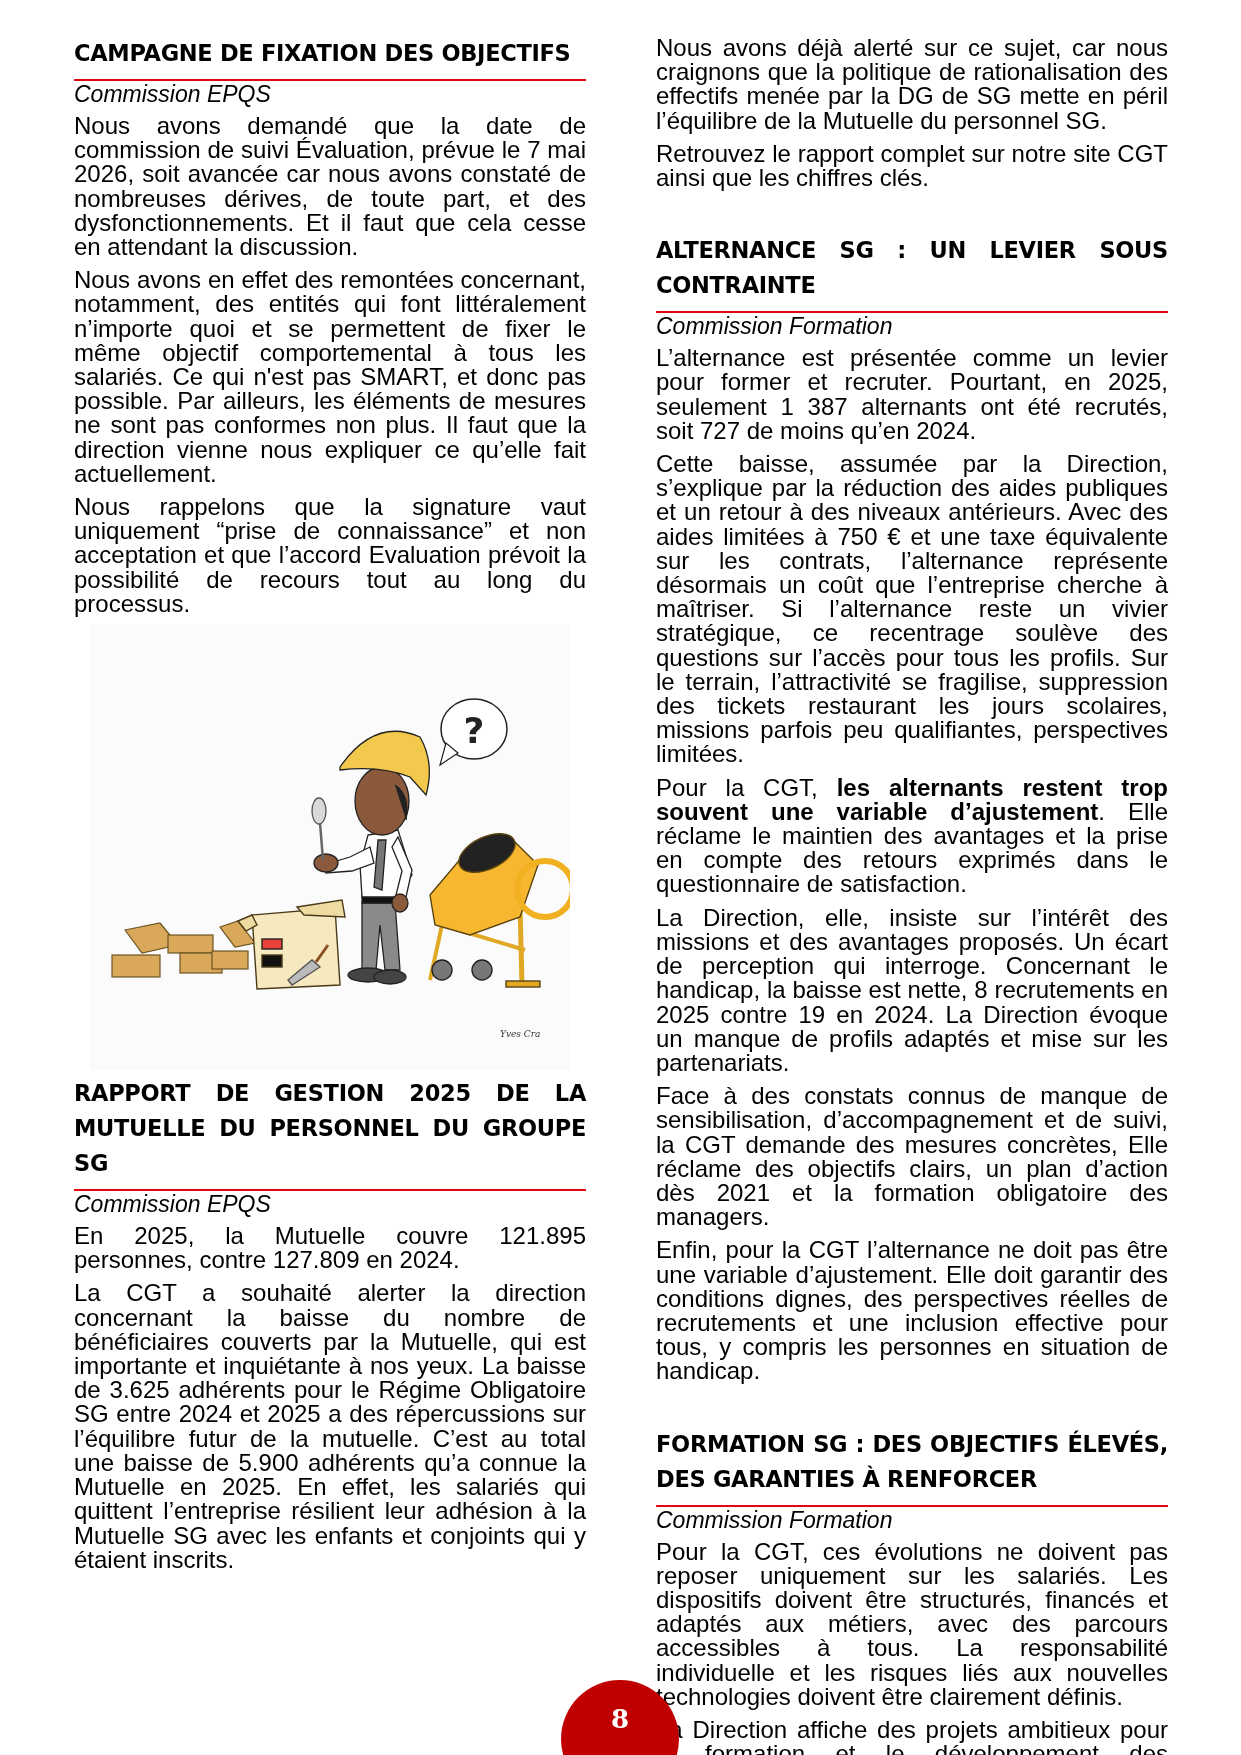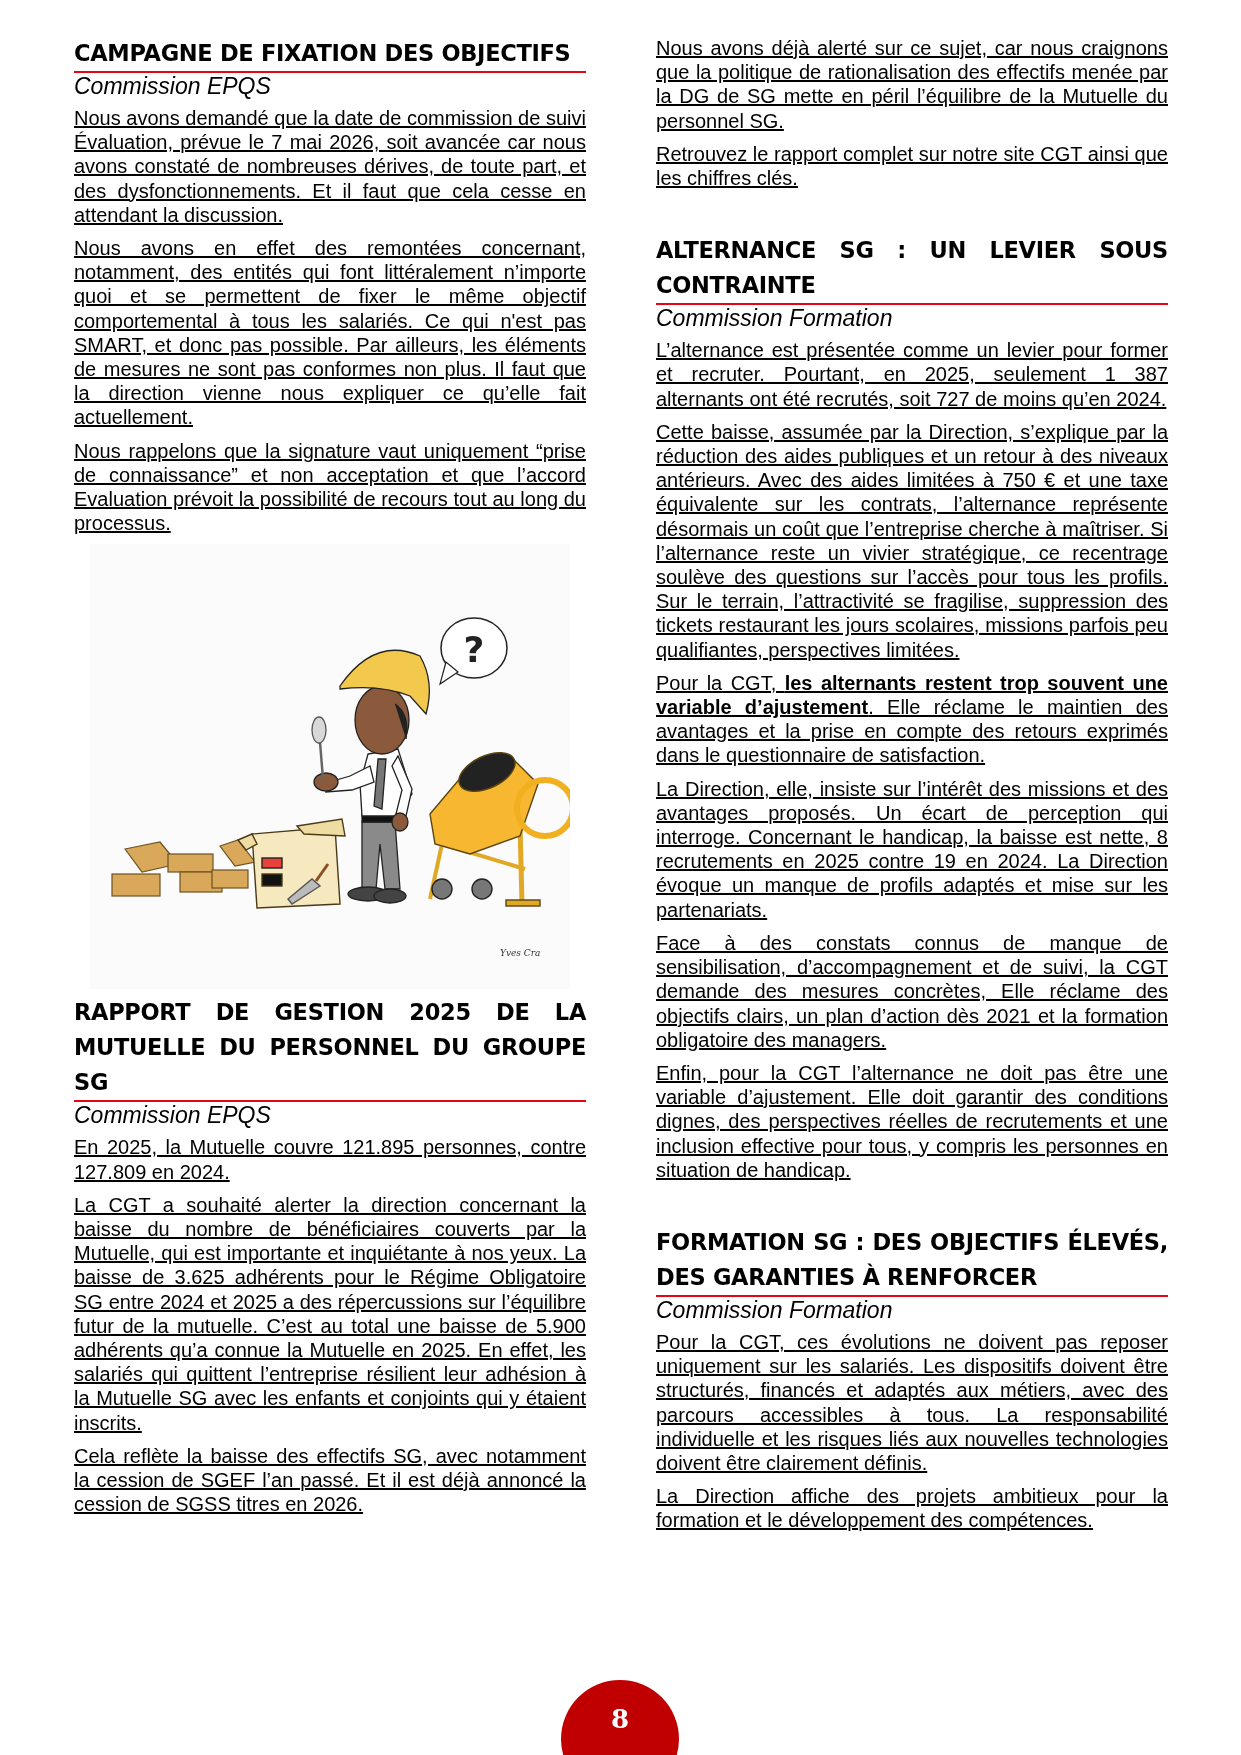--- a/index.html
+++ b/index.html
@@ -12,37 +12,36 @@
 
   .section { margin-bottom: 0; }
   .heading {
     font-family: "DejaVu Sans", sans-serif;
     font-weight: bold;
     font-size: 22.5px;
     line-height: 35px;
     letter-spacing: -0.3px;
     text-align: justify;
     text-align-last: left;
-    padding-bottom: 0;
+    padding-bottom: 8px;
     border-bottom: 2px solid #e30613;
   }
   .commission {
     font-style: italic;
     font-size: 23px;
     line-height: 24px;
     margin-top: 1px;
     margin-bottom: 8px;
   }
   .para {
-    font-size: 20px;
+    font-size: 24px;
     line-height: 24.2px;
     text-align: justify;
     margin-bottom: 9px;
     hyphens: none;
-    text-decoration: underline;
   }
   .para b { font-weight: bold; }
 
   .illustration {
     width: 480px; height: 445px;
     margin: 1px 0 6px 16px;
     background: #fbfbfb;
     position: relative;
   }
 
@@ -144,21 +143,20 @@
       </g>
       <text x="410" y="412" font-family="DejaVu Serif, serif" font-style="italic" font-size="9" fill="#333">Yves Cra</text>
     </svg>
   </div>
 
   <section class="section">
     <h2 class="heading">RAPPORT DE GESTION 2025 DE LA MUTUELLE DU PERSONNEL DU GROUPE SG</h2>
     <div class="commission">Commission EPQS</div>
     <p class="para">En 2025, la Mutuelle couvre 121.895 personnes, contre 127.809 en 2024.</p>
     <p class="para">La CGT a souhaité alerter la direction concernant la baisse du nombre de bénéficiaires couverts par la Mutuelle, qui est importante et inquiétante à nos yeux. La baisse de 3.625 adhérents pour le Régime Obligatoire SG entre 2024 et 2025 a des répercussions sur l’équilibre futur de la mutuelle. C’est au total une baisse de 5.900 adhérents qu’a connue la Mutuelle en 2025. En effet, les salariés qui quittent l’entreprise résilient leur adhésion à la Mutuelle SG avec les enfants et conjoints qui y étaient inscrits.</p>
-    <p class="para">Cela reflète la baisse des effectifs SG, avec notamment la cession de SGEF l’an passé. Et il est déjà annoncé la cession de SGSS titres en 2026.</p>
   </section>
 </div>
 
 <div class="col col-right">
 
   <section class="section">
     <p class="para">Nous avons déjà alerté sur ce sujet, car nous craignons que la politique de rationalisation des effectifs menée par la DG de SG mette en péril l’équilibre de la Mutuelle du personnel SG.</p>
     <p class="para">Retrouvez le rapport complet sur notre site CGT ainsi que les chiffres clés.</p>
   </section>
 

